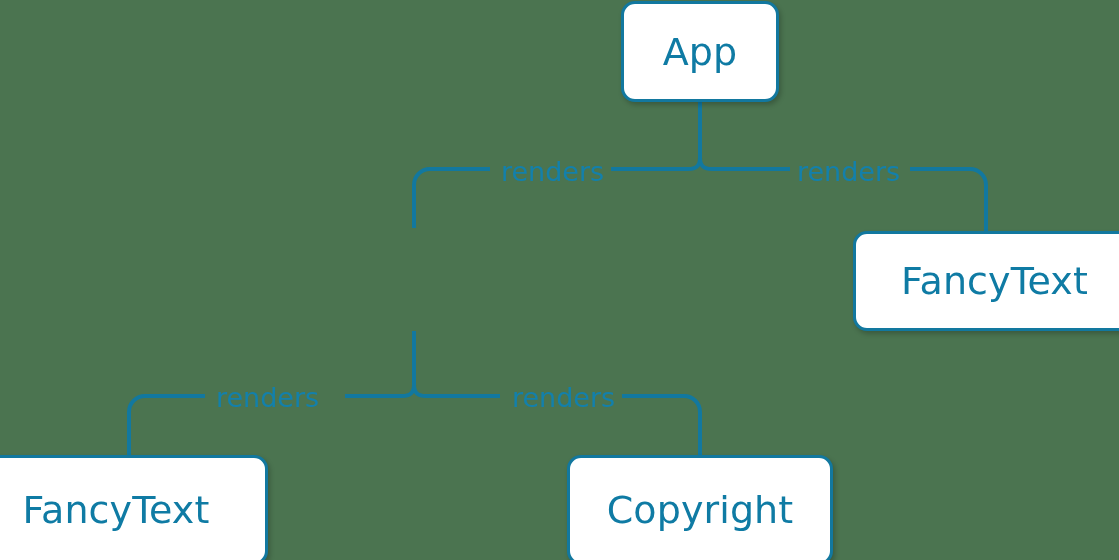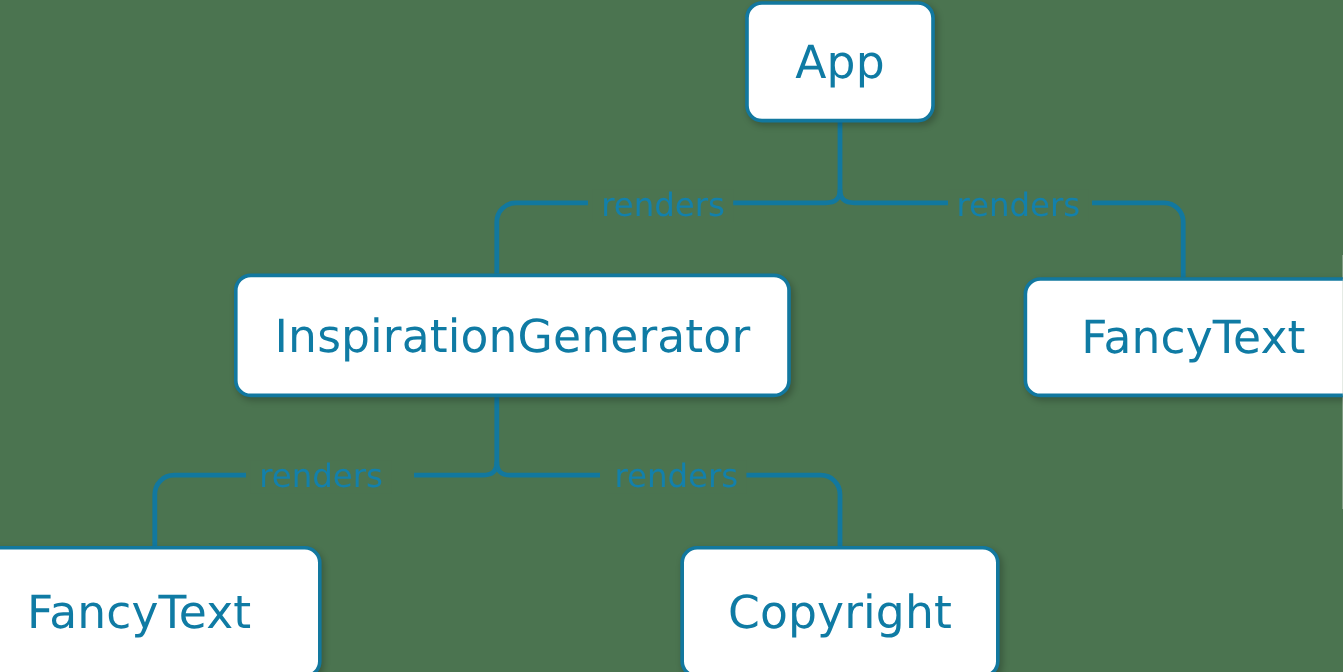--- a/index.html
+++ b/index.html
@@ -93,23 +93,20 @@
       <path d="M 205 396 L 145 396 A 16 16 0 0 0 129 412 L 129 455"></path>
 
       <path d="M 621 396 L 684 396 A 16 16 0 0 1 700 412 L 700 455"></path>
     </g>
   </svg>
 
   <div class="node-box" id="node-app">
     <span class="node-label">App</span>
   </div>
 
-  <div class="node-box" id="node-inspiration">
-    <span class="node-label">InspirationGenerator</span>
-  </div>
 
   <div class="node-box" id="node-fancytext-right">
     <span class="node-label">FancyText</span>
   </div>
 
   <div class="node-box" id="node-fancytext-left">
     <span class="node-label">FancyText</span>
   </div>
 
   <div class="node-box" id="node-copyright">

